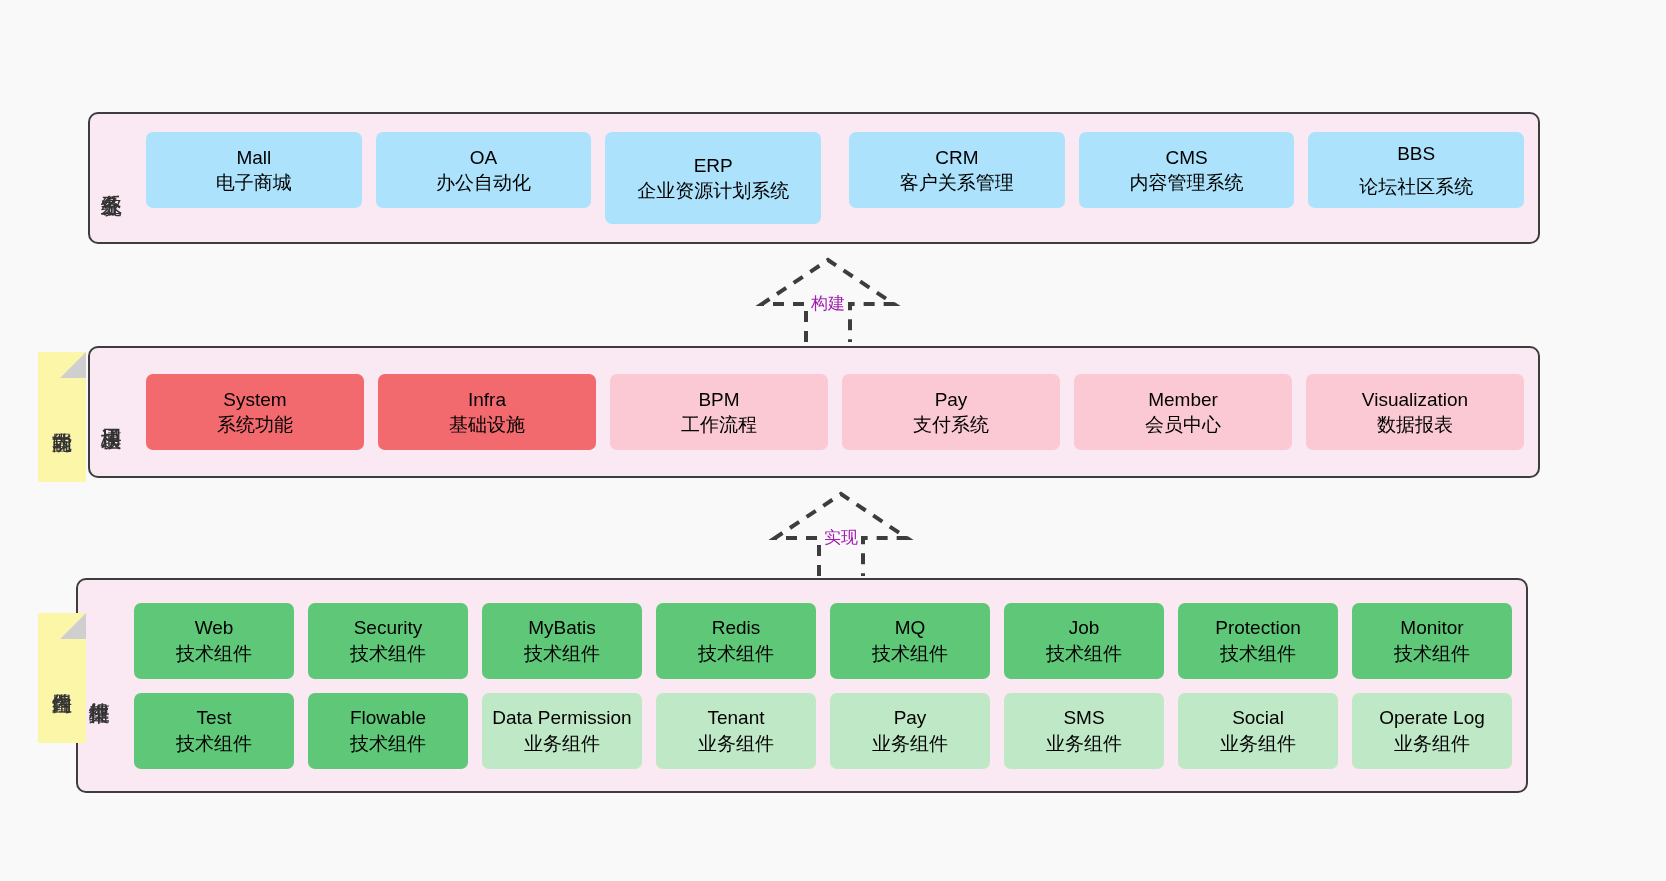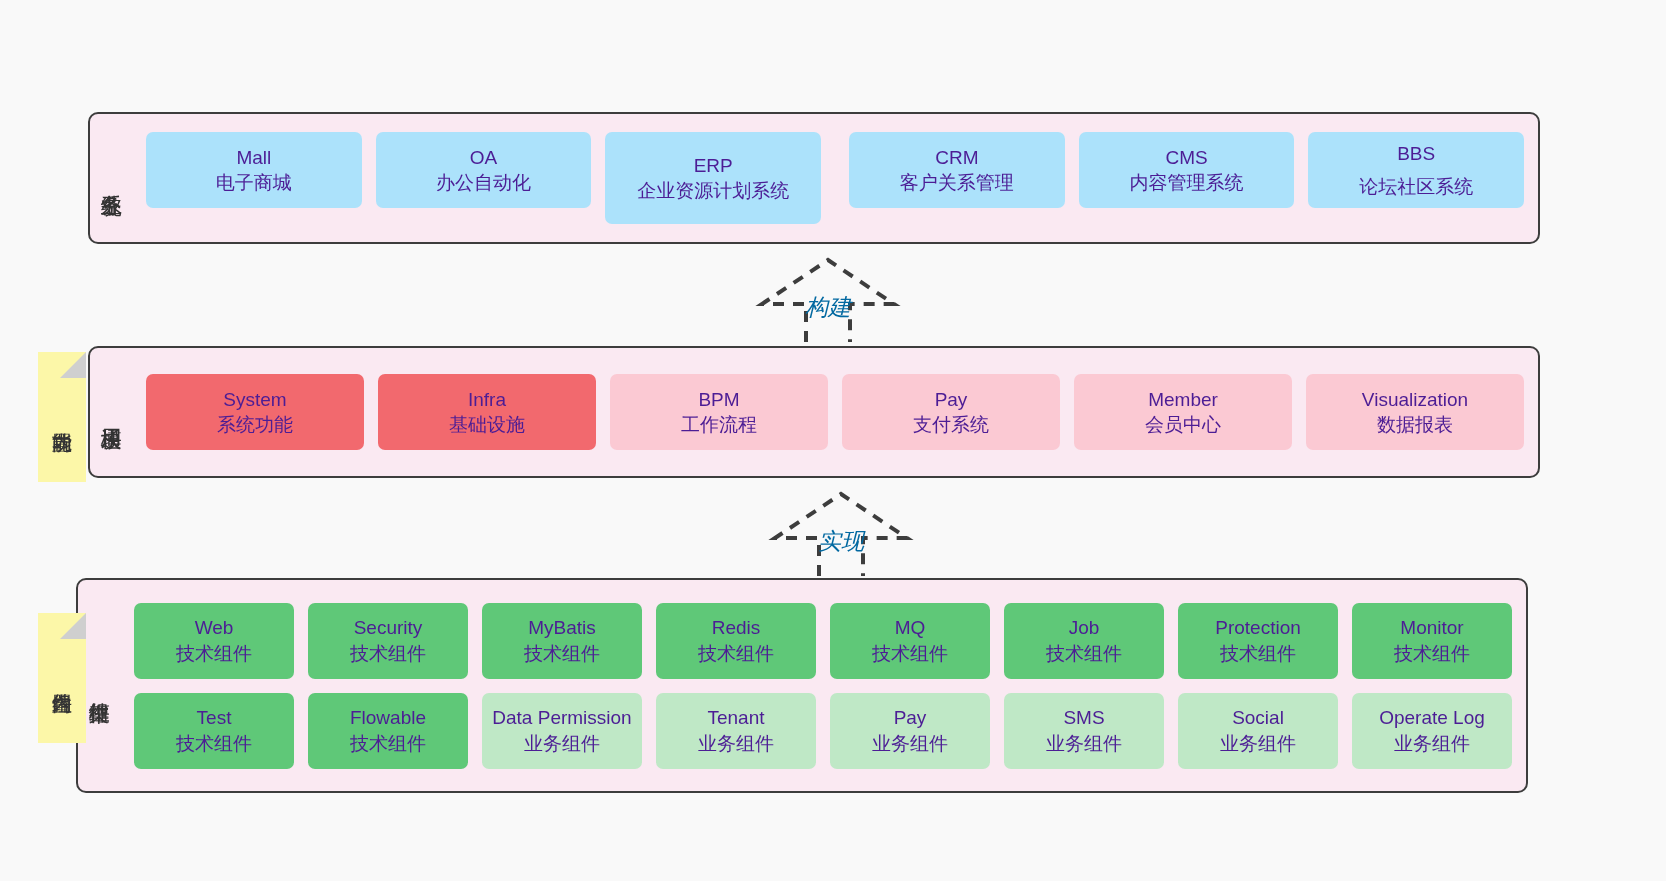--- a/index.html
+++ b/index.html
@@ -55,21 +55,21 @@
     flex: 1 1 0;
     box-sizing: border-box;
     border-radius: 7px;
     display: flex;
     flex-direction: column;
     align-items: center;
     justify-content: center;
     text-align: center;
     font-size: 19px;
     line-height: 1.34;
-    color: #4c1d95;
+    color: #000000;
     padding: 4px 6px;
   }
   .card .ln { display: block; }
 
   
   .note {
     position: absolute;
     box-sizing: border-box;
     background: #fcf7a8;
     color: #333;
@@ -96,24 +96,23 @@
 
   
   .arrow-wrap {
     position: absolute;
   }
   .arrow-wrap svg { display: block; overflow: visible; }
   .arrow-label {
     position: absolute;
     left: 0; right: 0;
     text-align: center;
-    font-size: 23px;
-    color: #0369a1;
+    font-size: 17px;
+    color: #a21caf;
     pointer-events: none;
-    font-style: italic;
   }
 </style>
 </head>
 <body>
 
 <div class="band" id="band-0" style="left:88px; top:112px; width:1452px; height:132px;">
   <div class="band-title">业务系统</div>
   <div class="band-body">
     <div class="row">
       <div class="card" style="background:#ace2fb; height:76px;">

